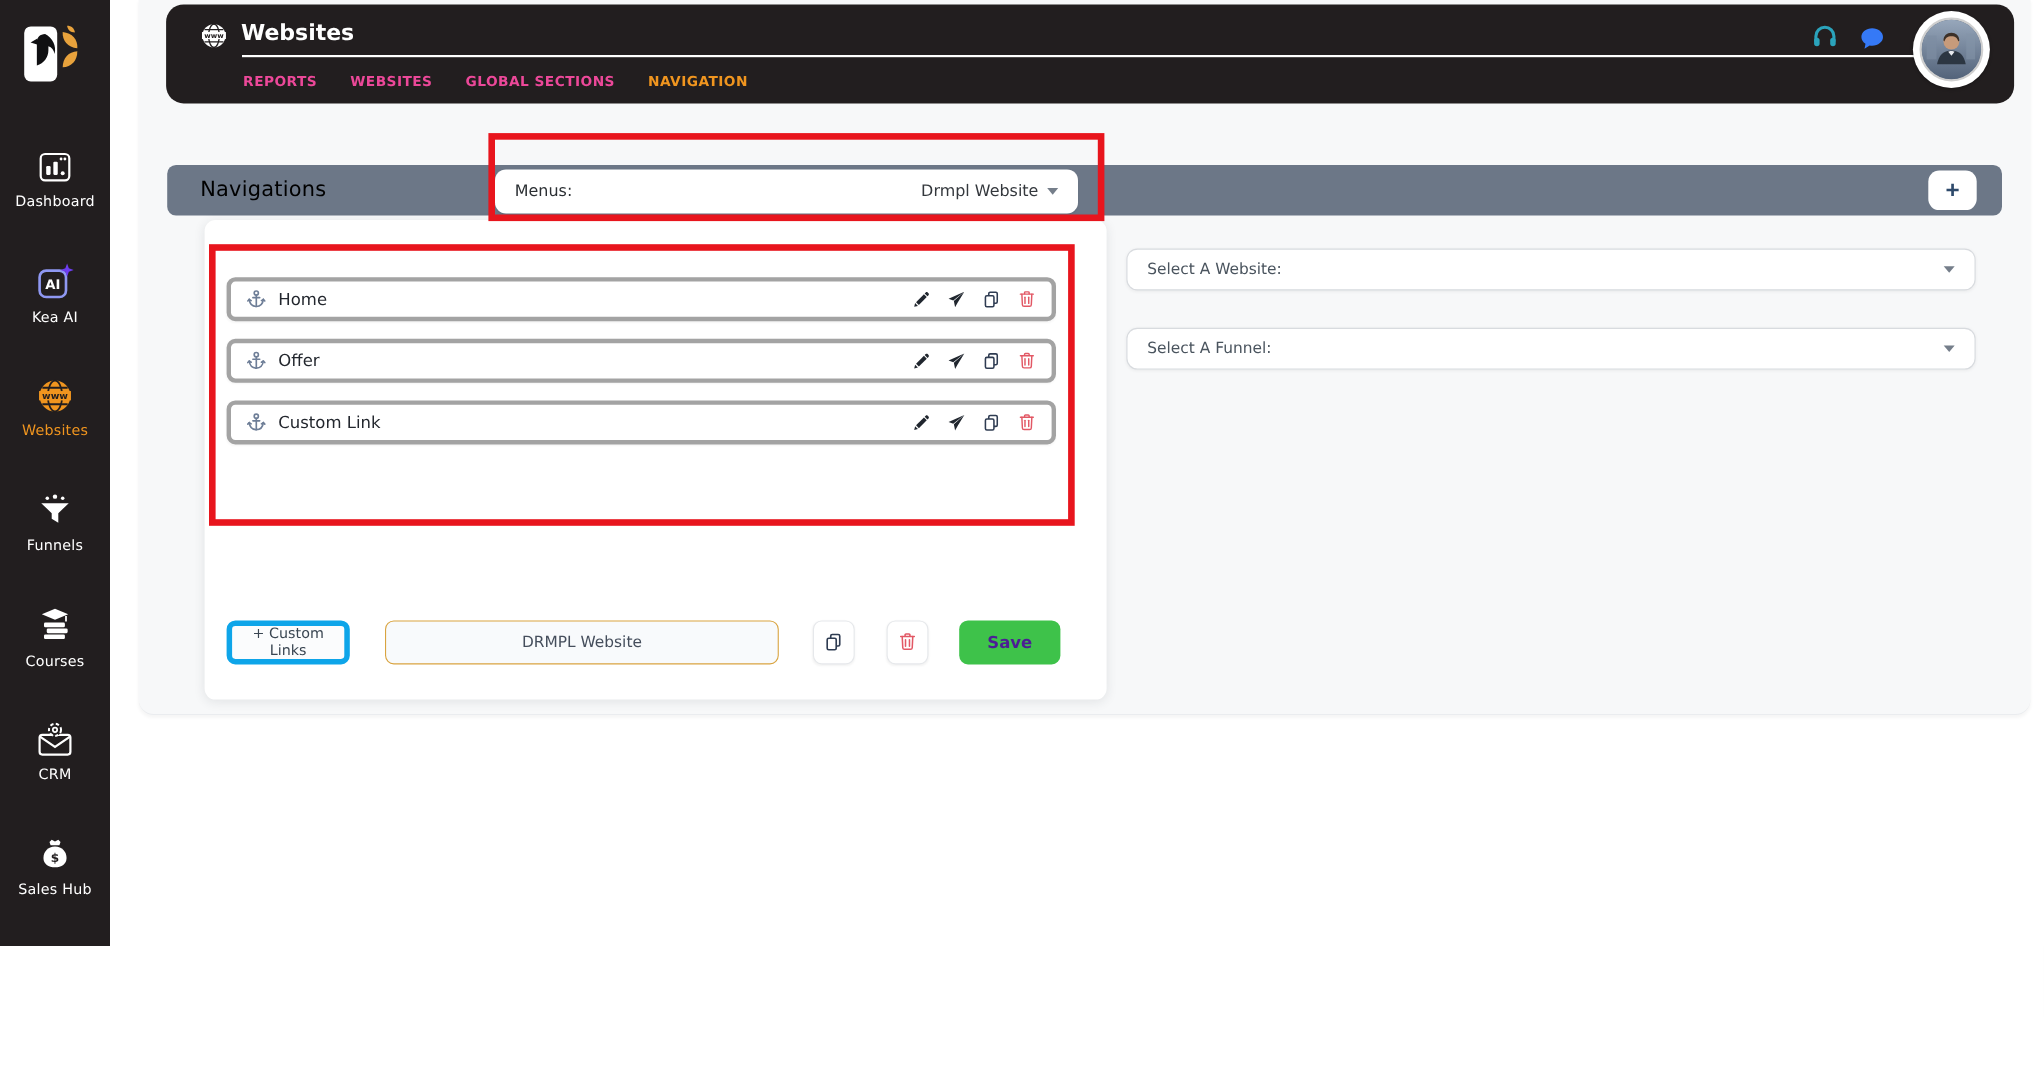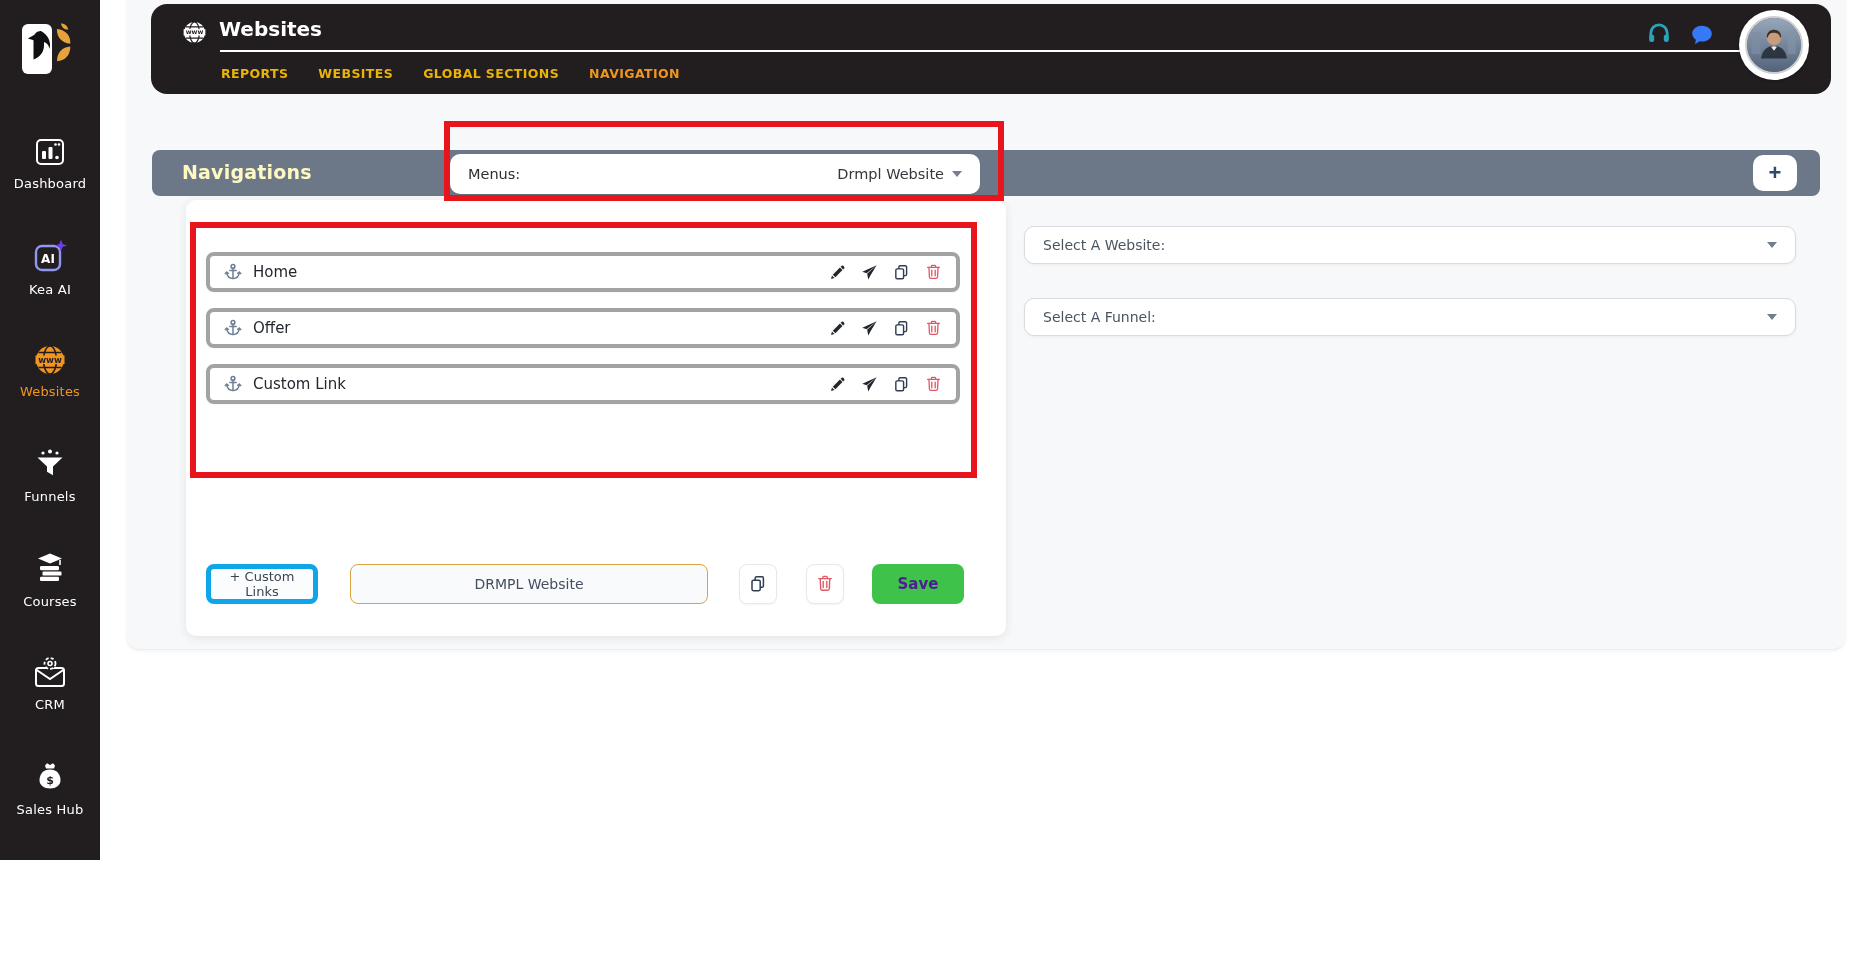--- a/index.html
+++ b/index.html
@@ -21,35 +21,35 @@
     background:#f7f8f9; border-bottom:1px solid #eaecef; border-radius:0 0 14px 14px;
     box-shadow:0 2px 3px rgba(0,0,0,.04); }
 
   
   .header-bar { position:absolute; left:25px; top:4px; width:1680px; height:90px;
     background:#221E1F; border-radius:16px; }
   .hdr-globe { position:absolute; left:30px; top:15px; width:27px; height:27px; }
   .hdr-title { position:absolute; left:68px; top:13px; font-size:20px; font-weight:700; color:#fff; }
   .hdr-underline { position:absolute; left:69px; top:46px; width:1524px; height:2px; background:#fff; }
   .hdr-tabs { position:absolute; left:70px; top:62px; display:flex; gap:30px; }
-  .hdr-tab { font-size:12.5px; font-weight:700; letter-spacing:.4px; color:#eab308; cursor:pointer; }
+  .hdr-tab { font-size:12.5px; font-weight:700; letter-spacing:.4px; color:#ec4899; cursor:pointer; }
   .hdr-tab.active { color:#F0951F; }
   .hdr-icon-btn { position:absolute; top:17px; width:24px; height:24px; cursor:pointer; }
   .hdr-headphones { left:1496px; }
   .hdr-chat { left:1539px; top:19px; }
   .avatar-ring { position:absolute; left:1588px; top:6px; width:70px; height:70px;
     background:#fff; border-radius:50%; display:flex; align-items:center; justify-content:center;
     box-shadow:0 1px 3px rgba(0,0,0,.3); }
   .avatar-inner { width:58px; height:58px; border-radius:50%; border:2px solid #cfcfcf;
     overflow:hidden; background:#6b7a8e; }
 
   
   .section-bar { position:absolute; left:152px; top:150px; width:1668px; height:46px;
     background:#6C7787; border-radius:8px; }
-  .section-title { position:absolute; left:30px; top:11px; font-size:19px; font-weight:700; color:#fef9c3; letter-spacing:.2px; }
+  .section-title { position:absolute; left:30px; top:11px; font-size:19px; font-weight:400; color:#000000; letter-spacing:.2px; }
   .plus-btn { position:absolute; left:1601px; top:5px; width:44px; height:36px; background:#fff;
     border:none; border-radius:10px; font-size:22px; font-weight:700; color:#2e4a6b; cursor:pointer; line-height:32px; }
 
   .menus-box { position:absolute; left:450px; top:154px; width:530px; height:40px; background:#fff;
     border-radius:10px; display:flex; align-items:center; justify-content:space-between;
     padding:0 18px; cursor:pointer; box-shadow:0 1px 2px rgba(0,0,0,.08); }
   .menus-label { font-size:14.5px; color:#2b2f33; }
   .menus-value { display:flex; align-items:center; gap:8px; font-size:14.5px; color:#34383d; }
   .caret { width:0; height:0; border-left:5px solid transparent; border-right:5px solid transparent; border-top:6px solid #757e8a; }
 

